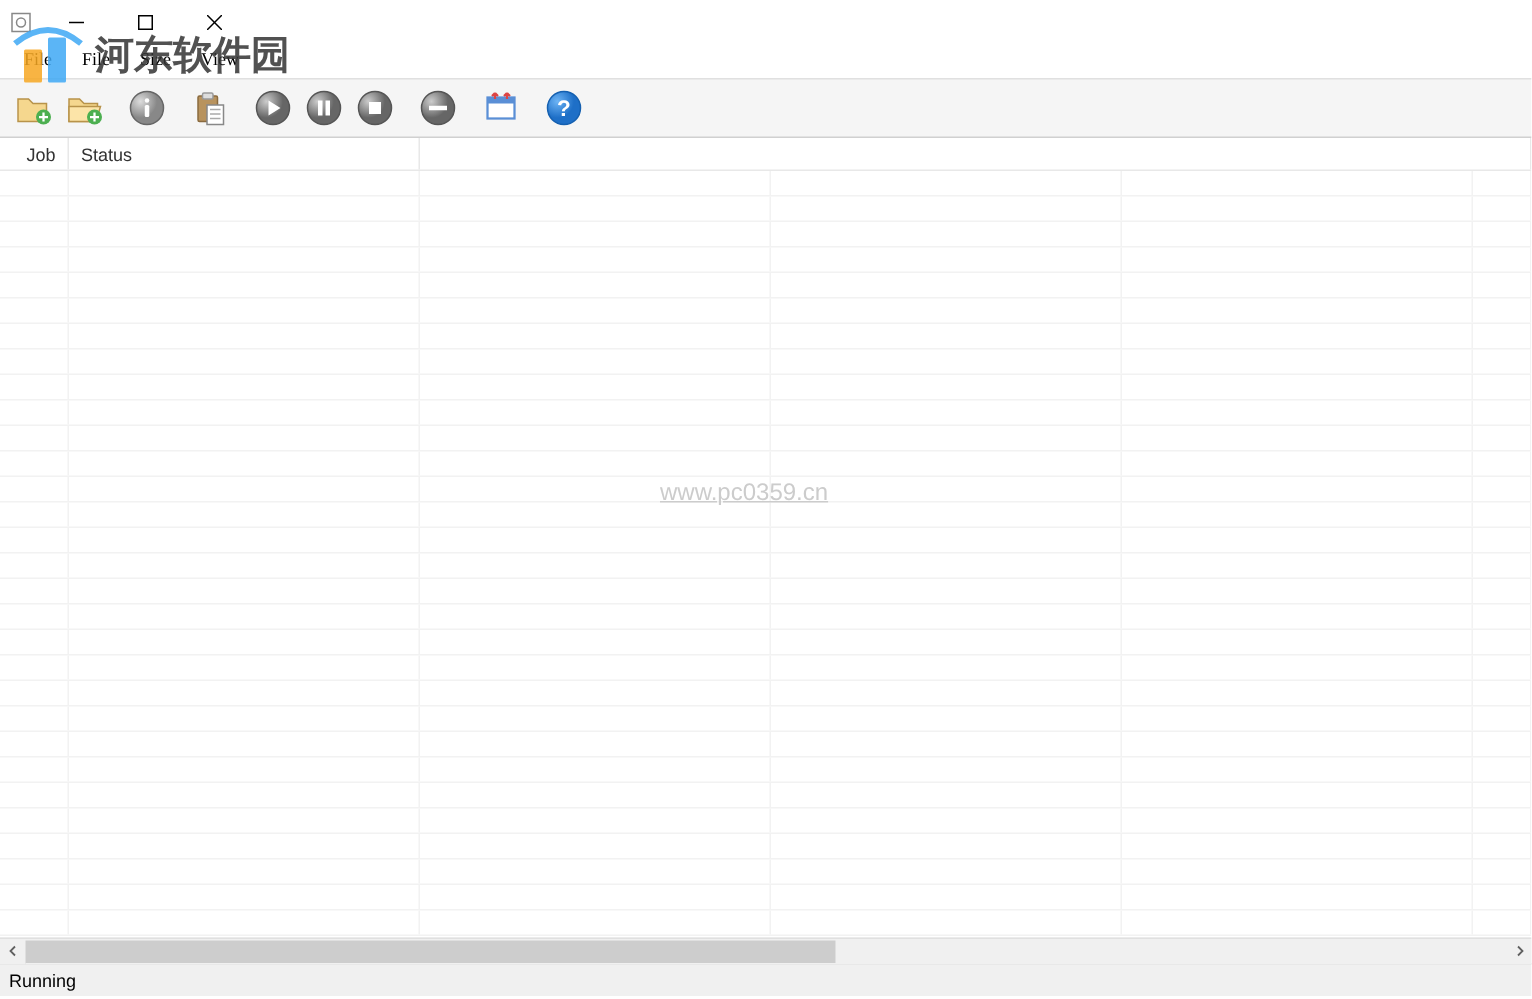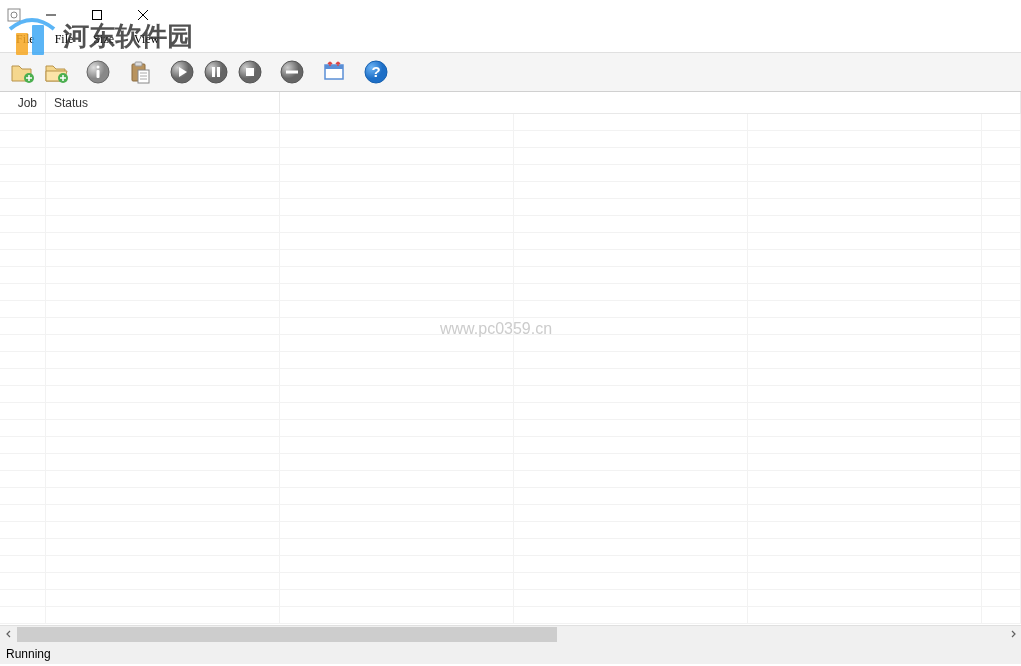--- a/index.html
+++ b/index.html
@@ -7,21 +7,21 @@
     
     .titlebar { height: 30px; background: #fff; display: flex; align-items: center; padding-left: 6px; border-bottom: 1px solid transparent; }
     .titlebar-icon { width: 16px; height: 16px; margin-right: 6px; display: flex; align-items: center; justify-content: center; }
     .titlebar-title { font-size: 12px; color: #000; flex: 1; }
     .titlebar-controls { display: flex; height: 100%; }
     .titlebar-btn { width: 46px; height: 30px; display: flex; align-items: center; justify-content: center; background: transparent; border: none; cursor: pointer; }
     
     .watermark { position: absolute; top: 15px; left: 8px; pointer-events: none; z-index: 100; opacity: 0.85; }
     .watermark-logo { width: 48px; height: 42px; position: relative; display: inline-block; vertical-align: middle; }
     .watermark-text { font-size: 26px; font-weight: bold; color: #333; display: inline-block; vertical-align: middle; margin-left: 4px; }
-    .watermark-url { position: absolute; top: 320px; left: 440px; font-size: 16px; color: #ccc; pointer-events: none; z-index: 50; }
+    .watermark-url { position: absolute; top: 320px; left: 440px; font-size: 16px; color: #ccc; pointer-events: none; z-index: 50; text-decoration: underline; }
     
     .menubar { height: 22px; display: flex; align-items: flex-start; padding-left: 8px; background: #fff; gap: 4px; font-family: Liberation Serif, serif; }
     .menu-item { padding: 2px 8px; cursor: pointer; font-size: 12px; }
     
     .toolbar { height: 40px; background: #f5f5f5; border-top: 1px solid #e0e0e0; border-bottom: 1px solid #d0d0d0; display: flex; align-items: center; padding: 4px 6px; gap: 2px; }
     .tool-btn { width: 32px; height: 32px; border: 1px solid transparent; background: transparent; cursor: pointer; display: flex; align-items: center; justify-content: center; border-radius: 2px; }
     .tool-sep { width: 6px; }
     
     .grid-container { height: 533px; overflow: hidden; position: relative; background: #fff; }
     .grid-header { height: 22px; background: #fff; border-bottom: 1px solid #e8e8e8; display: flex; font-size: 12px; color: #333; }

